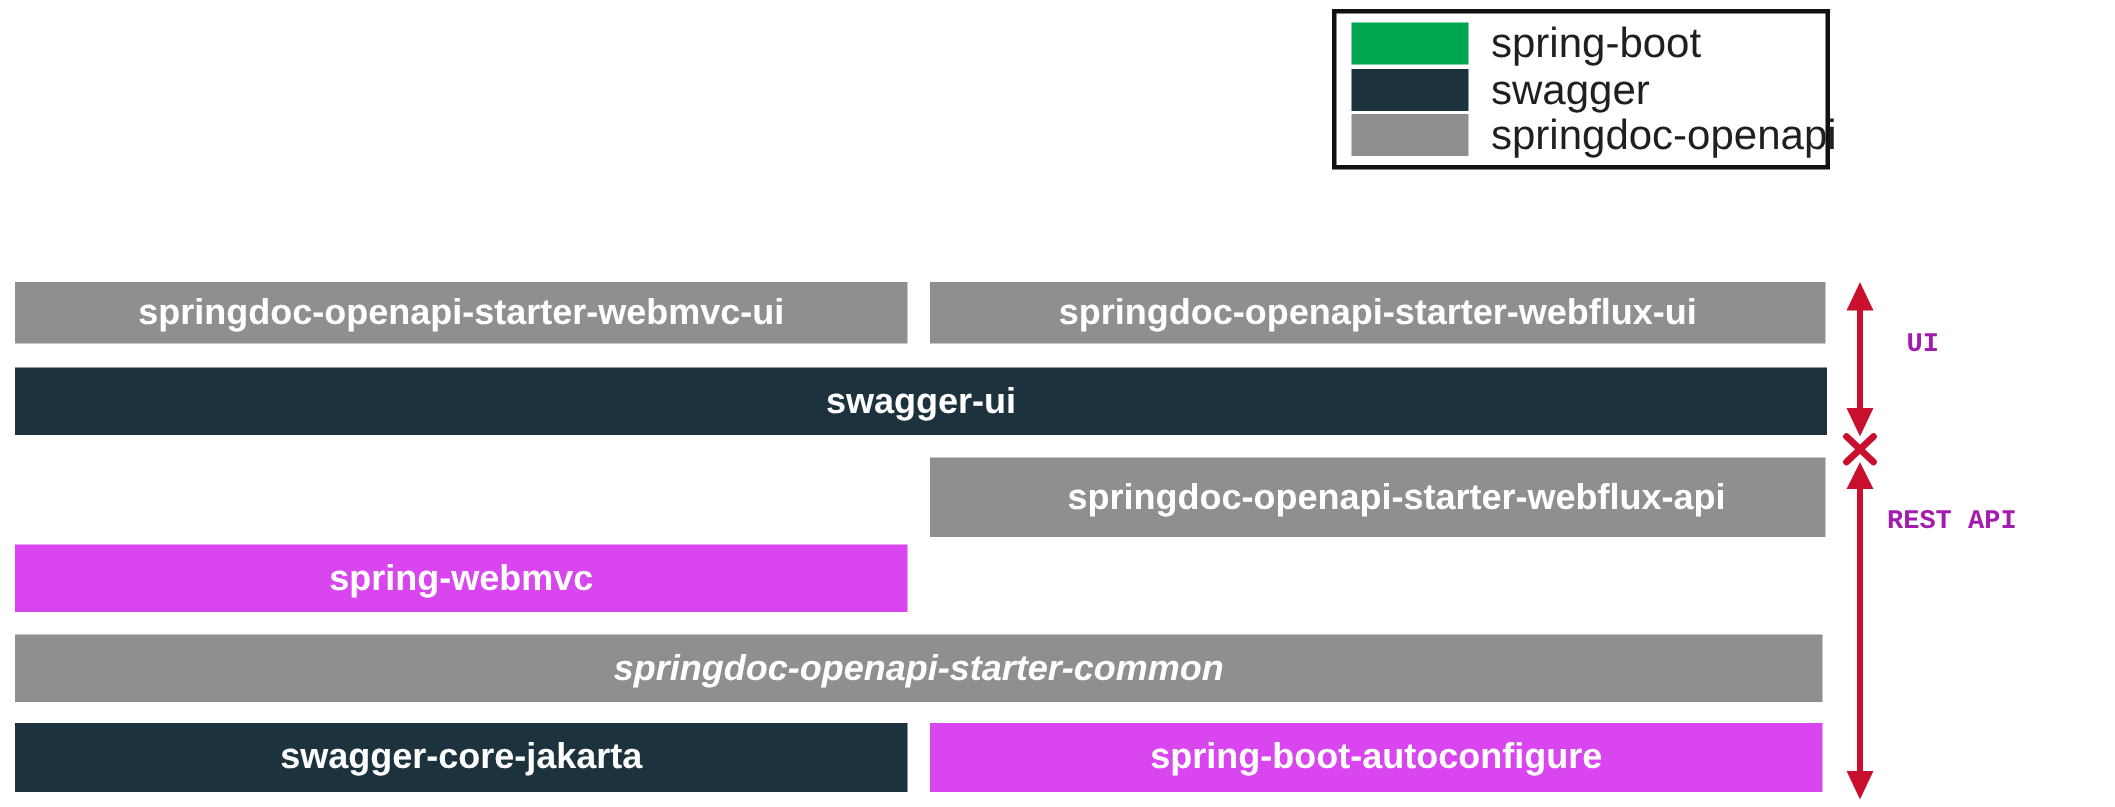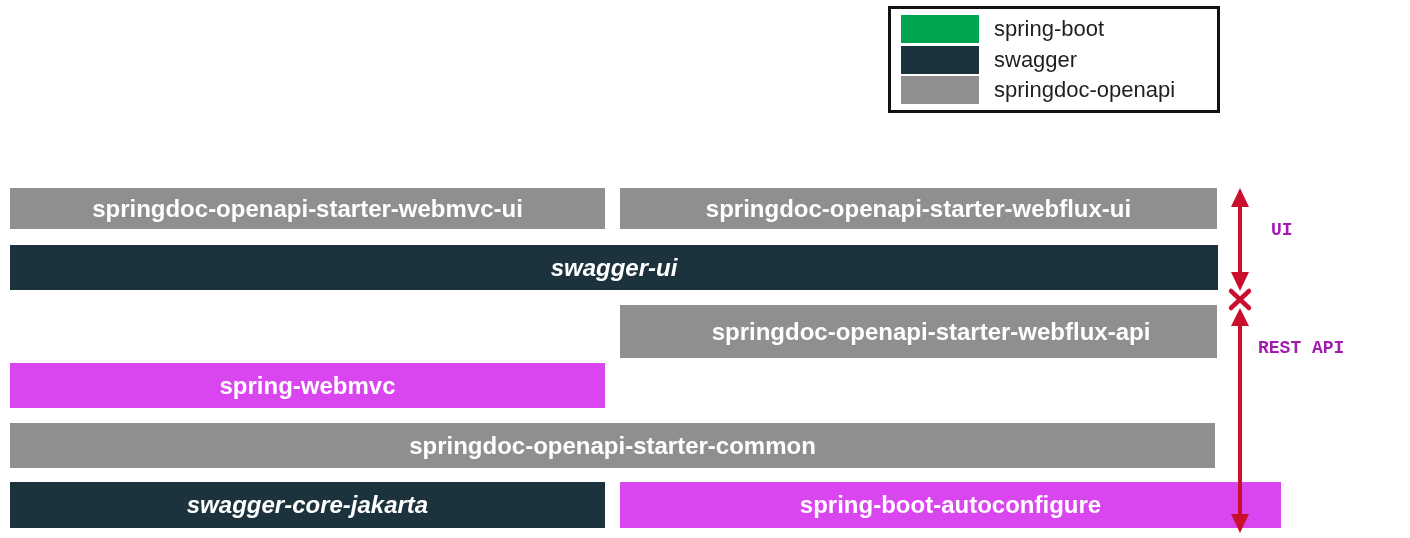--- a/index.html
+++ b/index.html
@@ -23,48 +23,48 @@
     flex-direction: column;
     justify-content: space-evenly;
     padding: 3px 10px;
     background: #ffffff;
   }
   .legend-row { display: flex; align-items: center; gap: 15px; }
   .swatch { width: 78px; height: 28px; flex: 0 0 auto; }
   .swatch.green { background: #00A550; }
   .swatch.dark  { background: #1C333E; }
   .swatch.gray  { background: #8F8F8F; }
-  .legend-label { font-size: 22px; color: #1f1f1f; line-height: 1; white-space: nowrap; }
+  .legend-label { font-size: 28px; color: #1f1f1f; line-height: 1; white-space: nowrap; }
 
   
   .box {
     position: absolute;
     display: flex;
     align-items: center;
     justify-content: center;
     color: #ffffff;
     font-weight: bold;
     font-size: 24px;
     white-space: nowrap;
     box-sizing: border-box;
   }
   .box.green { background: #d946ef; }
-  .box.dark  { background: #1C333E; font-style: italic; }
+  .box.dark  { background: #1C333E; }
   .box.gray  { background: #8F8F8F; }
 
   .b-webmvc-ui   { left: 10px;  top: 188px; width: 595px;  height: 41px; }
   .b-webflux-ui  { left: 620px; top: 188px; width: 597px;  height: 41px; }
   .b-swagger-ui  { left: 10px;  top: 245px; width: 1208px; height: 45px; }
   .b-webmvc-api  { left: 10px;  top: 305px; width: 595px;  height: 45px; }
   .b-webflux-api { left: 620px; top: 305px; width: 597px;  height: 53px; padding-left: 25px; }
   .b-webmvc      { left: 10px;  top: 363px; width: 595px;  height: 45px; }
   .b-webflux     { left: 620px; top: 363px; width: 595px;  height: 45px; }
-  .b-common      { left: 10px;  top: 423px; width: 1205px; height: 45px; }
+  .b-common      { left: 10px;  top: 423px; width: 1205px; height: 45px; font-style: italic; }
   .b-swagger-core{ left: 10px;  top: 482px; width: 595px;  height: 46px; }
-  .b-autoconfig  { left: 620px; top: 482px; width: 661px;  height: 46px; }
+  .b-autoconfig  { left: 620px; top: 482px; width: 595px;  height: 46px; }
 
   
   .arrow-layer {
     position: absolute;
     left: 0; top: 0;
     width: 1410px; height: 538px;
     pointer-events: none;
   }
   .side-label {
     position: absolute;

